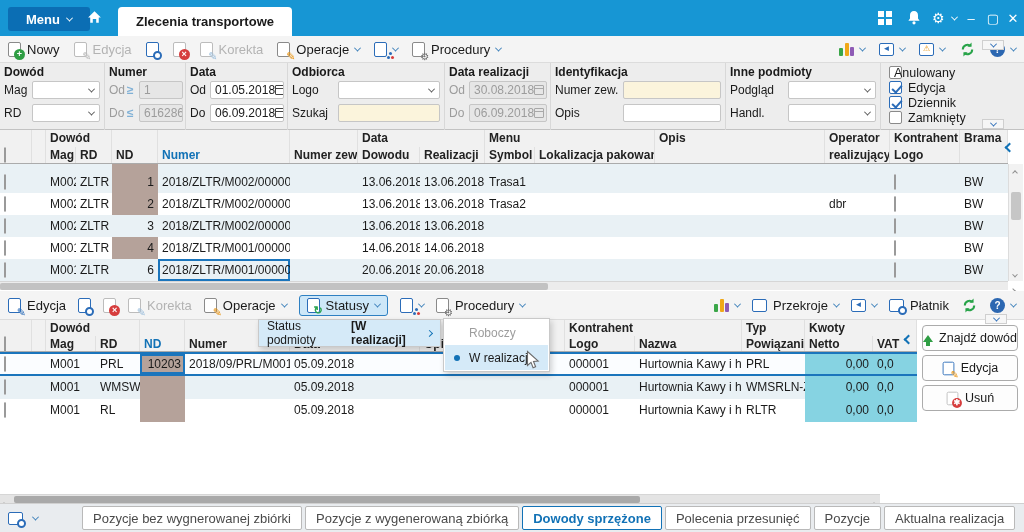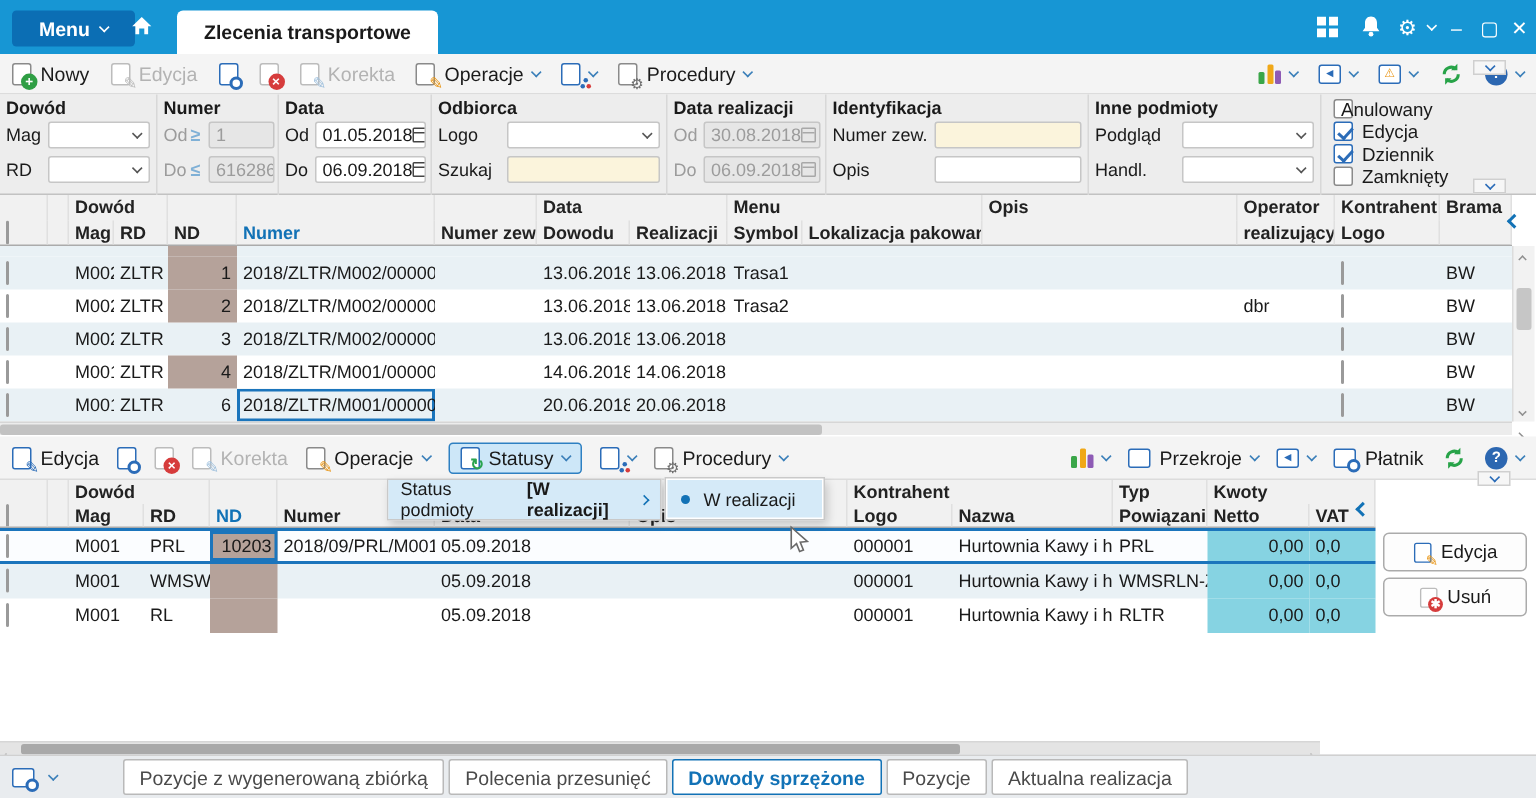--- a/index.html
+++ b/index.html
@@ -649,26 +649,31 @@
   <div class="abs" style="left:905px;top:332px;color:#1272b6"><span class="chev left" style="width:7px;height:7px;border-width:2px"></span></div>
 
   <div class="abs menu-panel">
     <div class="menu-item">
       <span>Status podmioty</span>
       <span class="bold">[W realizacji]</span>
       <span class="chev right" style="color:#1272b6;margin-left:4px"></span>
     </div>
   </div>
   <div class="abs submenu">
+    <div class="smi">Roboczy</div>
     <div class="smi sel">W realizacji</div>
   </div>
   <svg class="abs cursor-svg" style="left:526px;top:350px" width="15" height="21" viewBox="0 0 15 21">
     <path d="M1.5 1.5 1.5 15.5 5 12.4 7.1 17.7 9.6 16.7 7.5 11.5 12.2 11z" fill="#fff" stroke="#6a6a6a" stroke-width="1.1"></path>
   </svg>
 
+  <div class="side-btn" style="top:325px">
+    <span class="arrow-up"></span>
+    <span>Znajdź dowód</span>
+  </div>
   <div class="side-btn" style="top:355px">
     <span class="dic blue" style="transform:scale(.9)">
         <span class="pencil" style="color:#e8920e">✎</span>
       </span>
     <span>Edycja</span>
   </div>
   <div class="side-btn" style="top:385px">
     <span class="dic gray" style="transform:scale(.9)">
         <span class="badge red">✱</span>
       </span>
@@ -683,23 +688,24 @@
 
   <div class="abs tabbar">
     <span class="tbtn" style="margin-left:8px">
         <span class="wic">
           <span class="badge ring" style="right:-4px;bottom:-4px"></span>
         </span>
         <span class="chev" style="color:#3a7fb9;margin-left:4px"></span>
       </span>
 
     <div class="flex" style="margin-left:44px">
+      <span class="btab">Pozycje bez wygnerowanej zbiórki</span>
       <span class="btab">Pozycje z wygenerowaną zbiórką</span>
+      <span class="btab active">Dowody sprzężone</span>
       <span class="btab">Polecenia przesunięć</span>
-      <span class="btab active">Dowody sprzężone</span>
       <span class="btab">Pozycje</span>
       <span class="btab">Aktualna realizacja</span>
 
     </div>
 
   </div>
 
 </div>
 
 </body></html>

